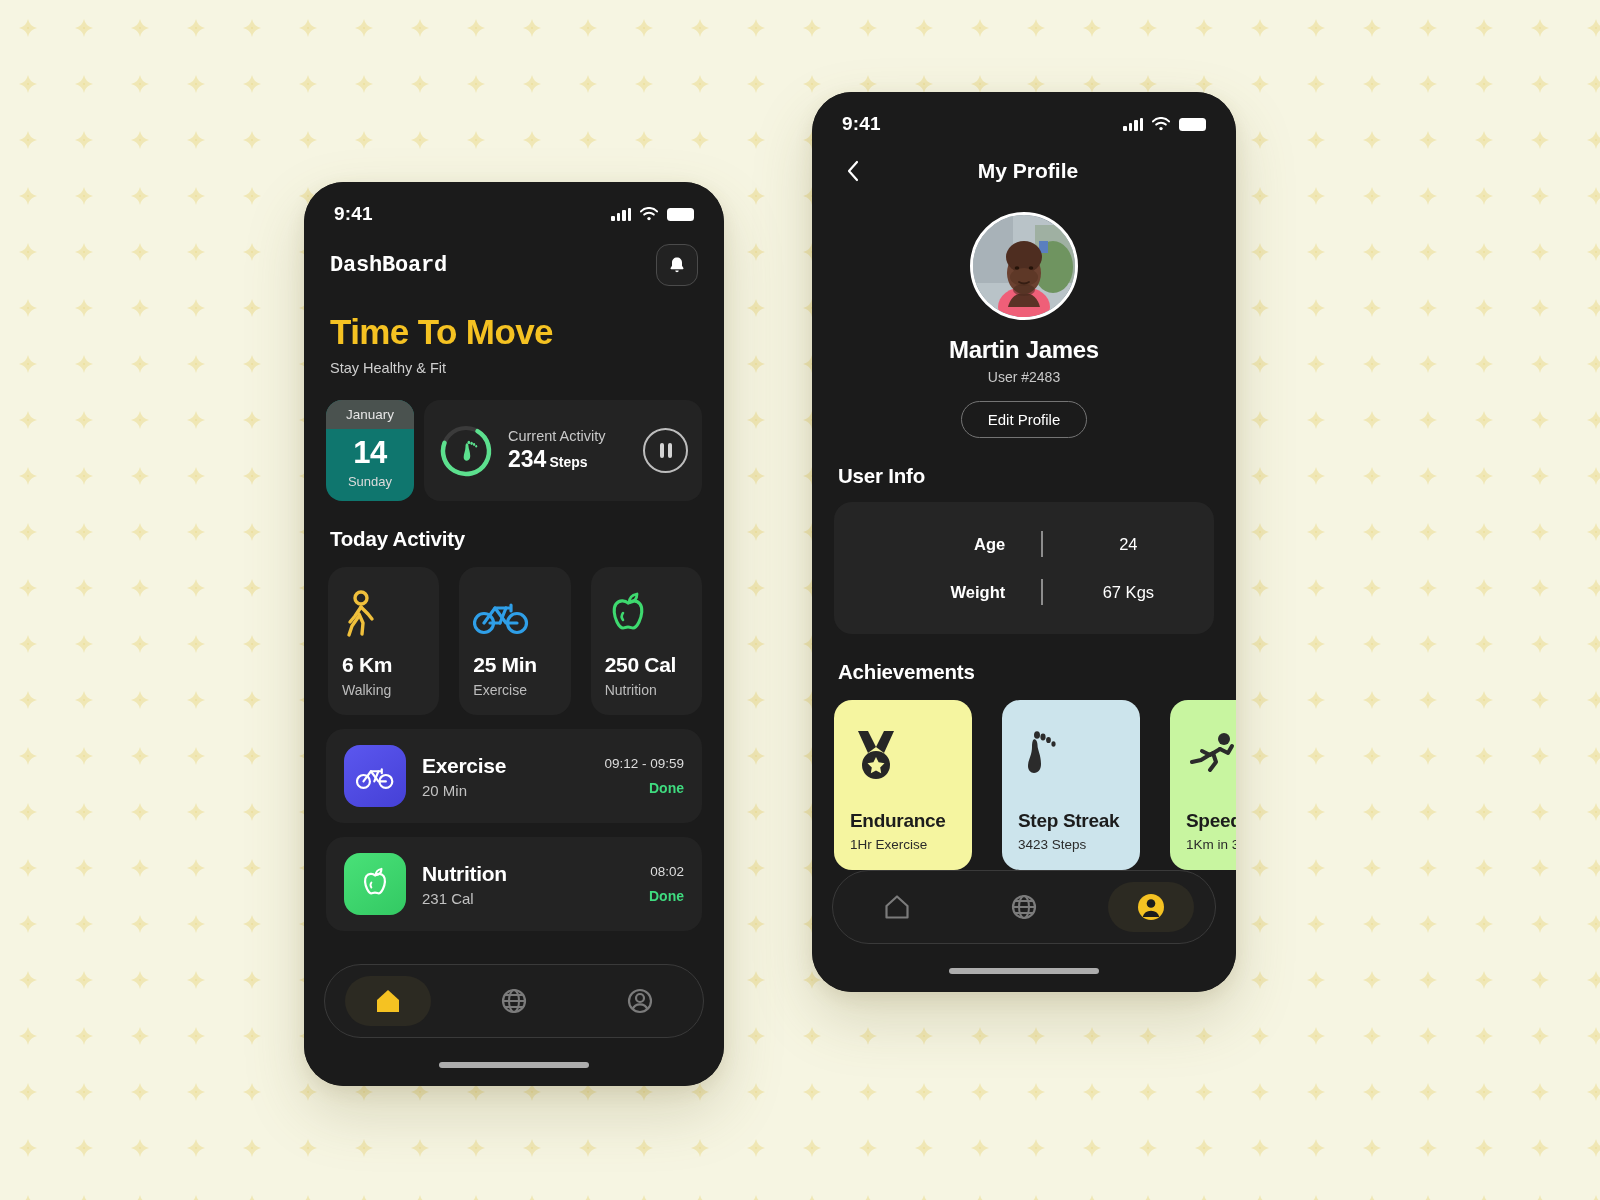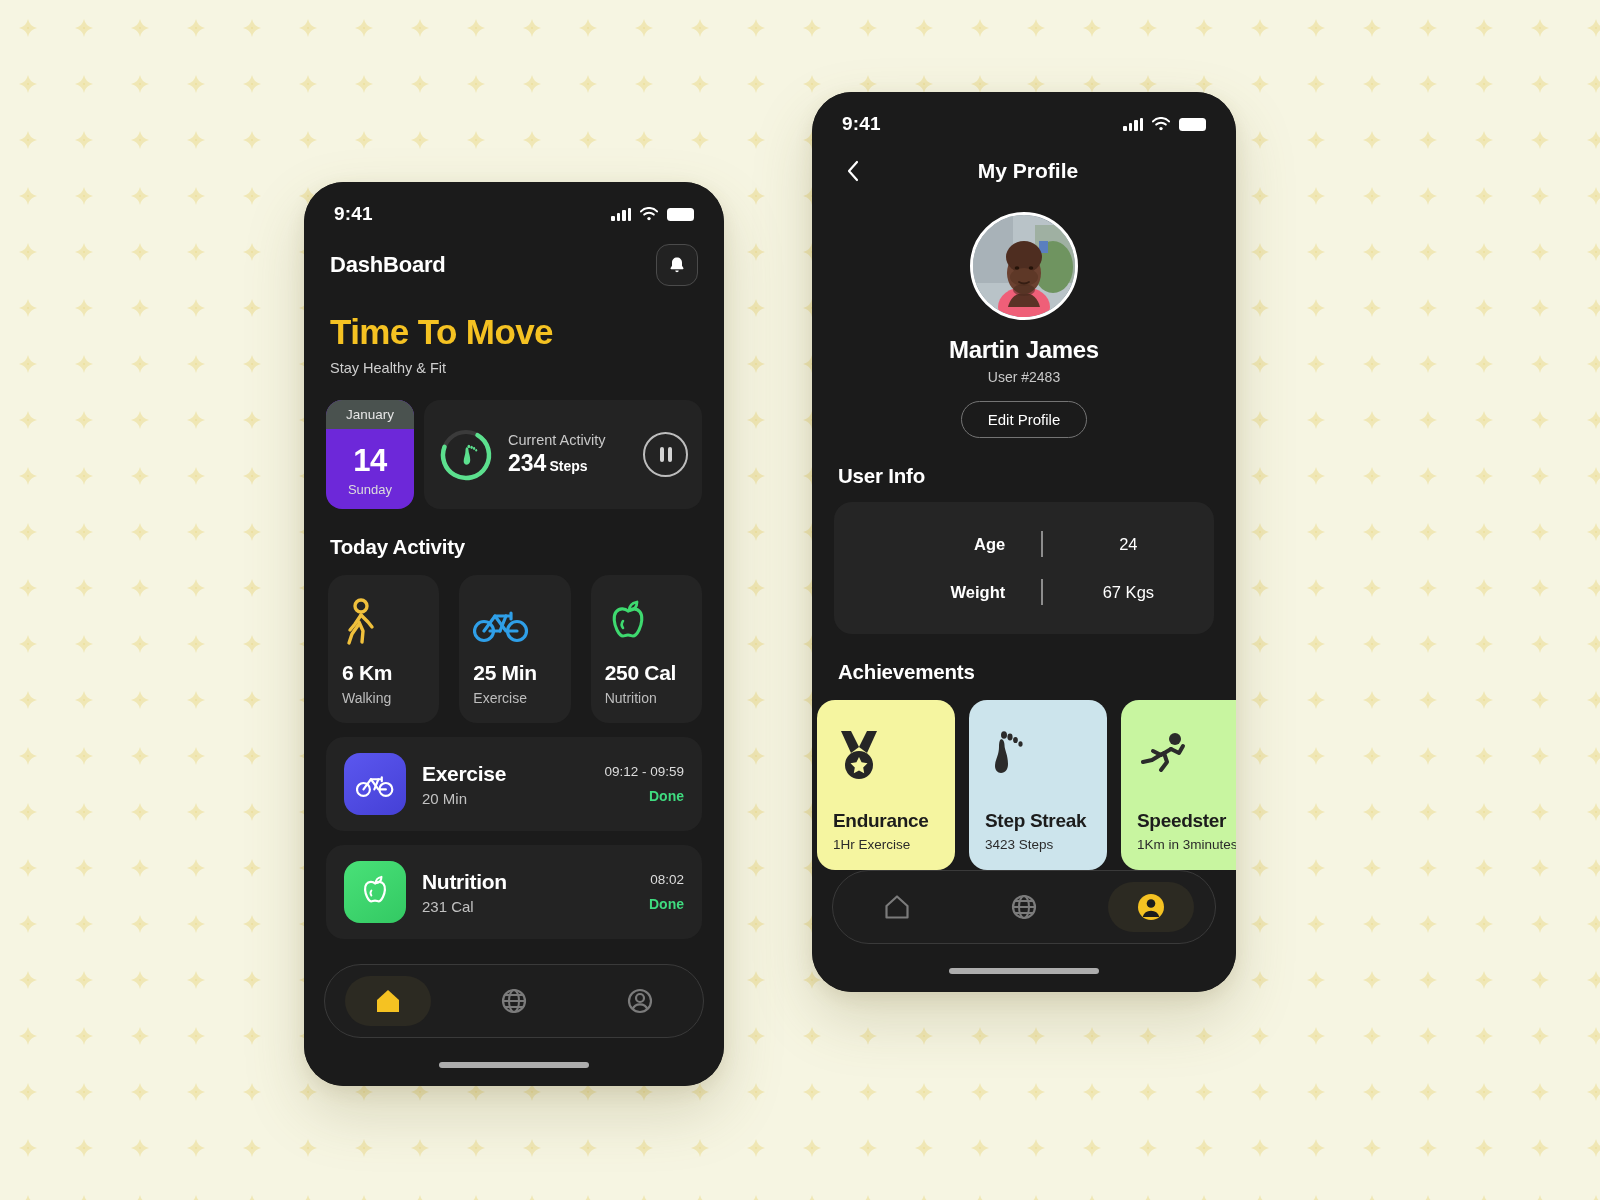--- a/index.html
+++ b/index.html
@@ -57,45 +57,46 @@
   .ic-signal i:nth-child(3) { height: 11px; }
   .ic-signal i:nth-child(4) { height: 13px; }
   .ic-battery {
     width: 27px; height: 13px; border-radius: 3.5px; background: #fff;
   }
 
   
   .dash-head {
     display: flex; align-items: center; justify-content: space-between;
     padding: 16px 26px 0 26px;
+    font-family: Liberation Mono, monospace;
   }
   .dash-title { color: #fff; font-size: 22px; font-weight: 700; letter-spacing: -0.2px; }
   .bell-btn {
     width: 42px; height: 42px; border-radius: 13px;
     border: 1px solid #4b4b4b; background: #222;
     display: flex; align-items: center; justify-content: center;
   }
 
   .hero-title {
     color: #f5c222; font-size: 35px; font-weight: 800;
     letter-spacing: -0.6px; padding: 26px 26px 0 26px;
   }
   .hero-sub { color: #cfcfcf; font-size: 14.5px; padding: 8px 26px 0 26px; }
 
   
   .activity-row { display: flex; gap: 10px; padding: 24px 22px 0 22px; }
   .date-card {
-    width: 88px; border-radius: 16px; background: #6d28d9;
+    width: 88px; border-radius: 16px; background: #0f766e;
     overflow: hidden; text-align: center; padding-bottom: 12px;
   }
   .date-month {
     background: #4a524f; color: #e6e6e6; font-size: 13.5px;
     padding: 7px 0 7px 0; font-weight: 500;
   }
-  .date-day { color: #fff; font-size: 31px; font-weight: 800; padding-top: 14px; letter-spacing: -0.5px; }
+  .date-day { color: #fff; font-size: 31px; font-weight: 800; padding-top: 6px; letter-spacing: -0.5px; }
   .date-week { color: #dcdcdc; font-size: 13px; padding-top: 3px; }
   .current-card {
     flex: 1; border-radius: 16px; background: #232323;
     display: flex; align-items: center; gap: 14px; padding: 0 14px;
   }
   .ring-wrap { position: relative; width: 56px; height: 56px; flex: none; }
   .cur-texts { flex: 1; }
   .cur-label { color: #c9c9c9; font-size: 14.5px; }
   .cur-value { color: #fff; font-size: 23px; font-weight: 800; margin-top: 2px; }
   .cur-value small { font-size: 14px; font-weight: 700; margin-left: 3px; }
@@ -188,21 +189,21 @@
   }
   .info-card {
     margin: 14px 22px 0 22px; background: #252525; border-radius: 18px;
     padding: 18px 0;
   }
   .info-row { display: flex; align-items: center; height: 48px; }
   .info-key { flex: 1; text-align: right; padding-right: 36px; color: #fff; font-size: 16.5px; font-weight: 700; }
   .info-div { width: 1.5px; height: 26px; background: #8d8d8d; }
   .info-val { flex: 1; text-align: center; color: #fff; font-size: 16.5px; }
 
-  .ach-row { display: flex; gap: 14px; padding: 16px 0 0 5px; }
+  .ach-row { display: flex; gap: 30px; padding: 16px 0 0 22px; }
   .ach-card {
     width: 138px; flex: none; border-radius: 18px;
     padding: 22px 16px 18px 16px; min-height: 170px;
     display: flex; flex-direction: column;
   }
   .ach-ic { height: 66px; display: flex; align-items: center; }
   .ach-title { color: #1c1c1c; font-size: 19px; font-weight: 700; margin-top: auto; letter-spacing: -0.3px; }
   .ach-sub { color: #2b2b2b; font-size: 13.5px; margin-top: 5px; }
 </style>
 </head>

